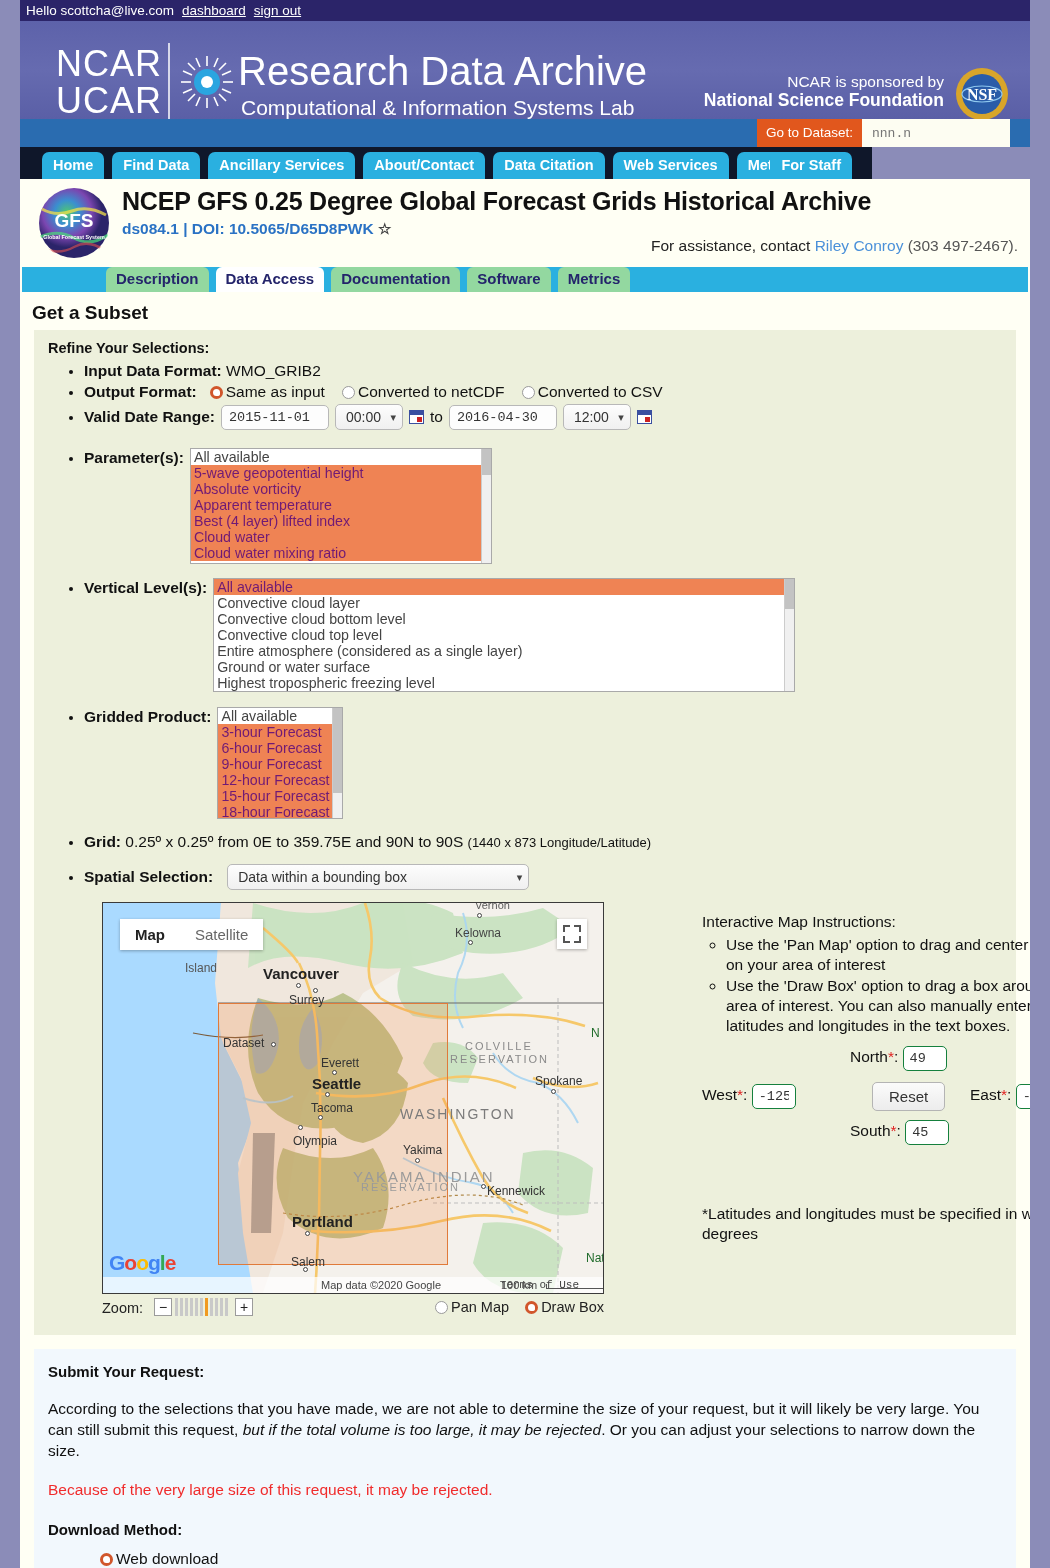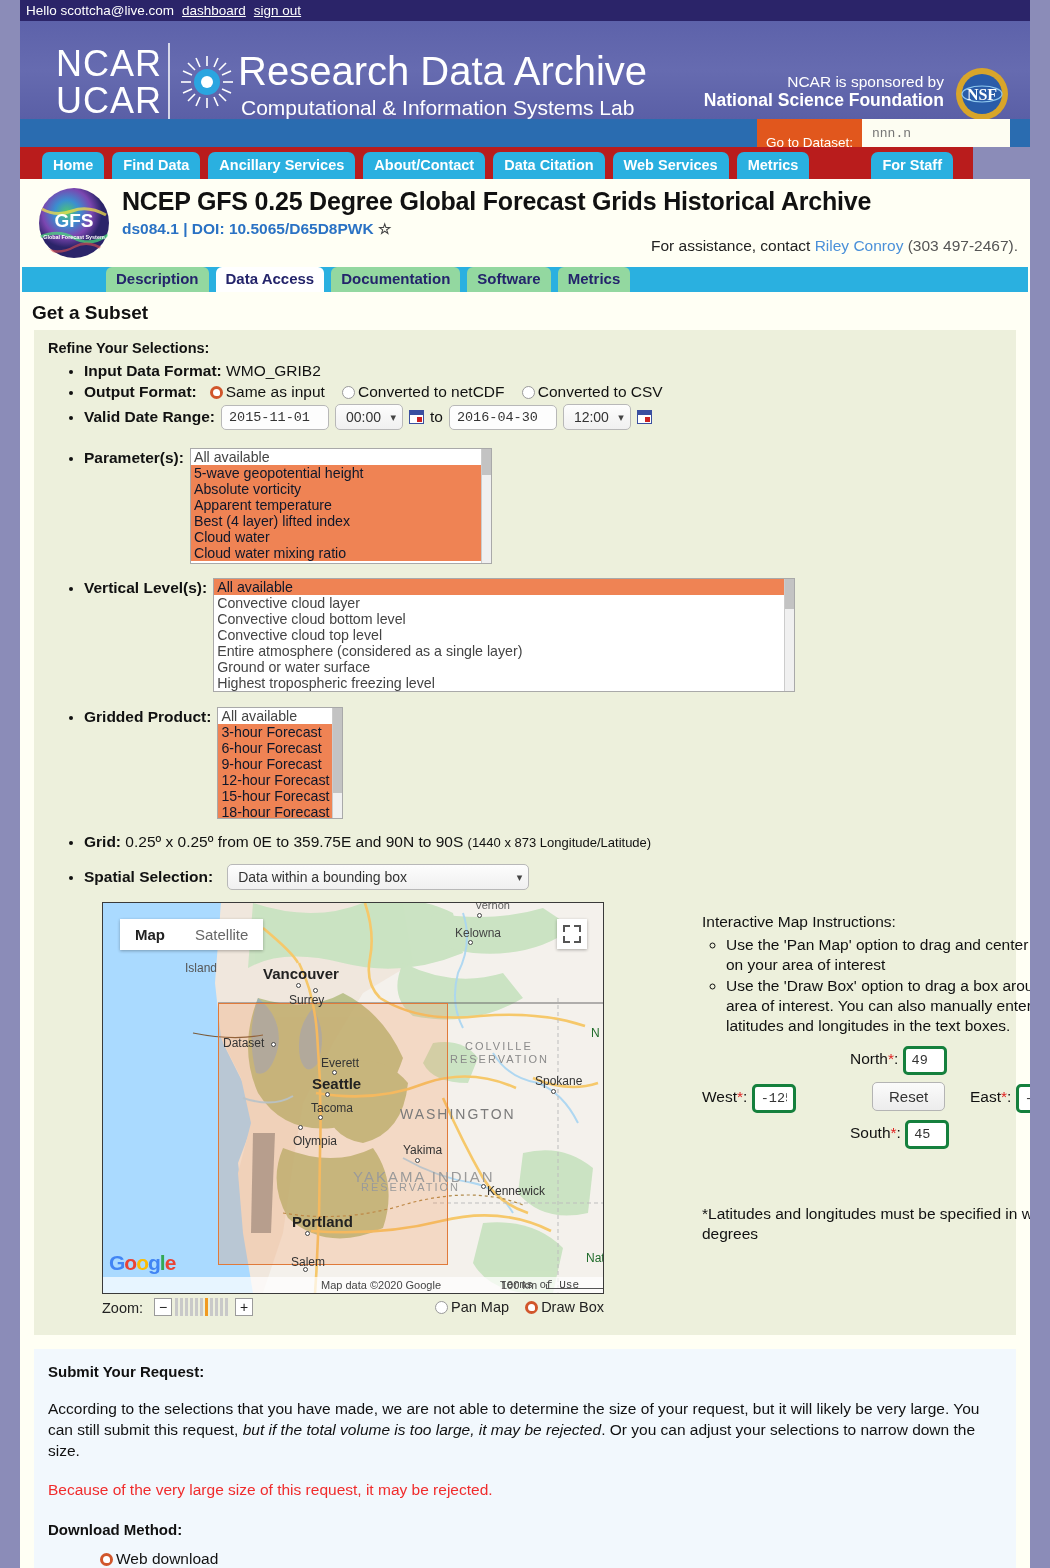--- a/index.html
+++ b/index.html
@@ -53,33 +53,33 @@
   .nsf { position:absolute; right:20px; top:45px; width:56px; height:56px; }
 
   
   .gotostrip {
     position:absolute; left:20px; top:119px; width:1010px; height:28px;
     background:#2a6cb0;
   }
   .gotolabel {
     position:absolute; right:168px; top:0; height:28px;
     background:#e1571d; color:#fff; font-size:13.5px;
-    line-height:28px; padding:10px 9px; white-space:nowrap;
+    line-height:28px; padding:0 9px; white-space:nowrap;
   }
   .gotoinput {
     position:absolute; right:20px; top:0; width:148px; height:28px;
     background:#fdfdf2; border:0; color:#333;
     font-family:"Liberation Mono", monospace; font-size:13px;
     padding-left:10px;
   }
 
   
   .navbar {
-    position:absolute; left:20px; top:147px; width:953px; height:32px;
-    background:#b91c1c;
+    position:absolute; left:20px; top:147px; width:852px; height:32px;
+    background:#0f172a;
     text-align:center;
   }
   .navtabs { position:absolute; left:22px; top:5px; display:flex; gap:8px; }
   .navtab {
     background:#2ab0e0; color:#ffffff;
     border-radius:7px 7px 0 0;
     font-size:14.5px; font-weight:bold; line-height:27px;
     padding:0 11px; height:27px; white-space:nowrap; cursor:pointer;
   }
   .navright { position:absolute; right:20px; top:5px; }
@@ -187,21 +187,21 @@
 
   
   .listbox {
     border:1px solid #a9a9a9; background:#fff; overflow:hidden;
     position:relative; display:inline-block; vertical-align:top;
   }
   .listbox .opt {
     font-size:14.2px; line-height:16px; padding:0 3px; color:#444;
     white-space:nowrap; overflow:hidden;
   }
-  .listbox .opt.sel { background:#ef8354; color:#0f172a; }
+  .listbox .opt.sel { background:#ef8354; color:#701a75; }
   .sb {
     position:absolute; right:0; top:0; bottom:0; width:10px;
     background:#f0f0f0; border-left:1px solid #ccc;
   }
   .sb .thumb { position:absolute; left:0; right:0; background:#c3c3c3; }
 
   
   .mapwrap { position:relative; margin:12px 0 0 68px; }
   .map {
     position:relative; width:502px; height:392px;
@@ -265,21 +265,21 @@
     position:absolute; left:600px; top:10px; width:400px;
     font-size:15.5px; color:#111; line-height:20px;
   }
   .instr ul { margin:3px 0 0 0; padding-left:24px; list-style:circle; }
   .instr ul li { margin-bottom:1px; }
   .bboxgrid { margin-top:10px; position:relative; height:112px; }
   .bbrow { position:absolute; font-size:15.5px; }
   .req { color:#e02020; }
   .bbin {
     font-family:"Liberation Mono", monospace; font-size:13.5px;
-    border:3px solid #15803d; border-radius:5px; background:#fff;
+    border:1px solid #15803d; border-radius:5px; background:#fff;
     padding:4px 6px; width:44px; color:#333; text-align:left;
   }
   .resetbtn {
     font-family:"Liberation Sans", sans-serif; font-size:15px;
     border:1px solid #b4b4b4; border-radius:5px;
     background:linear-gradient(180deg,#fbfbfb,#ececec);
     padding:5px 16px; color:#333; cursor:pointer;
   }
   .footnote { position:absolute; left:600px; top:302px; width:400px;
     font-size:15.5px; color:#111; line-height:20px; }

